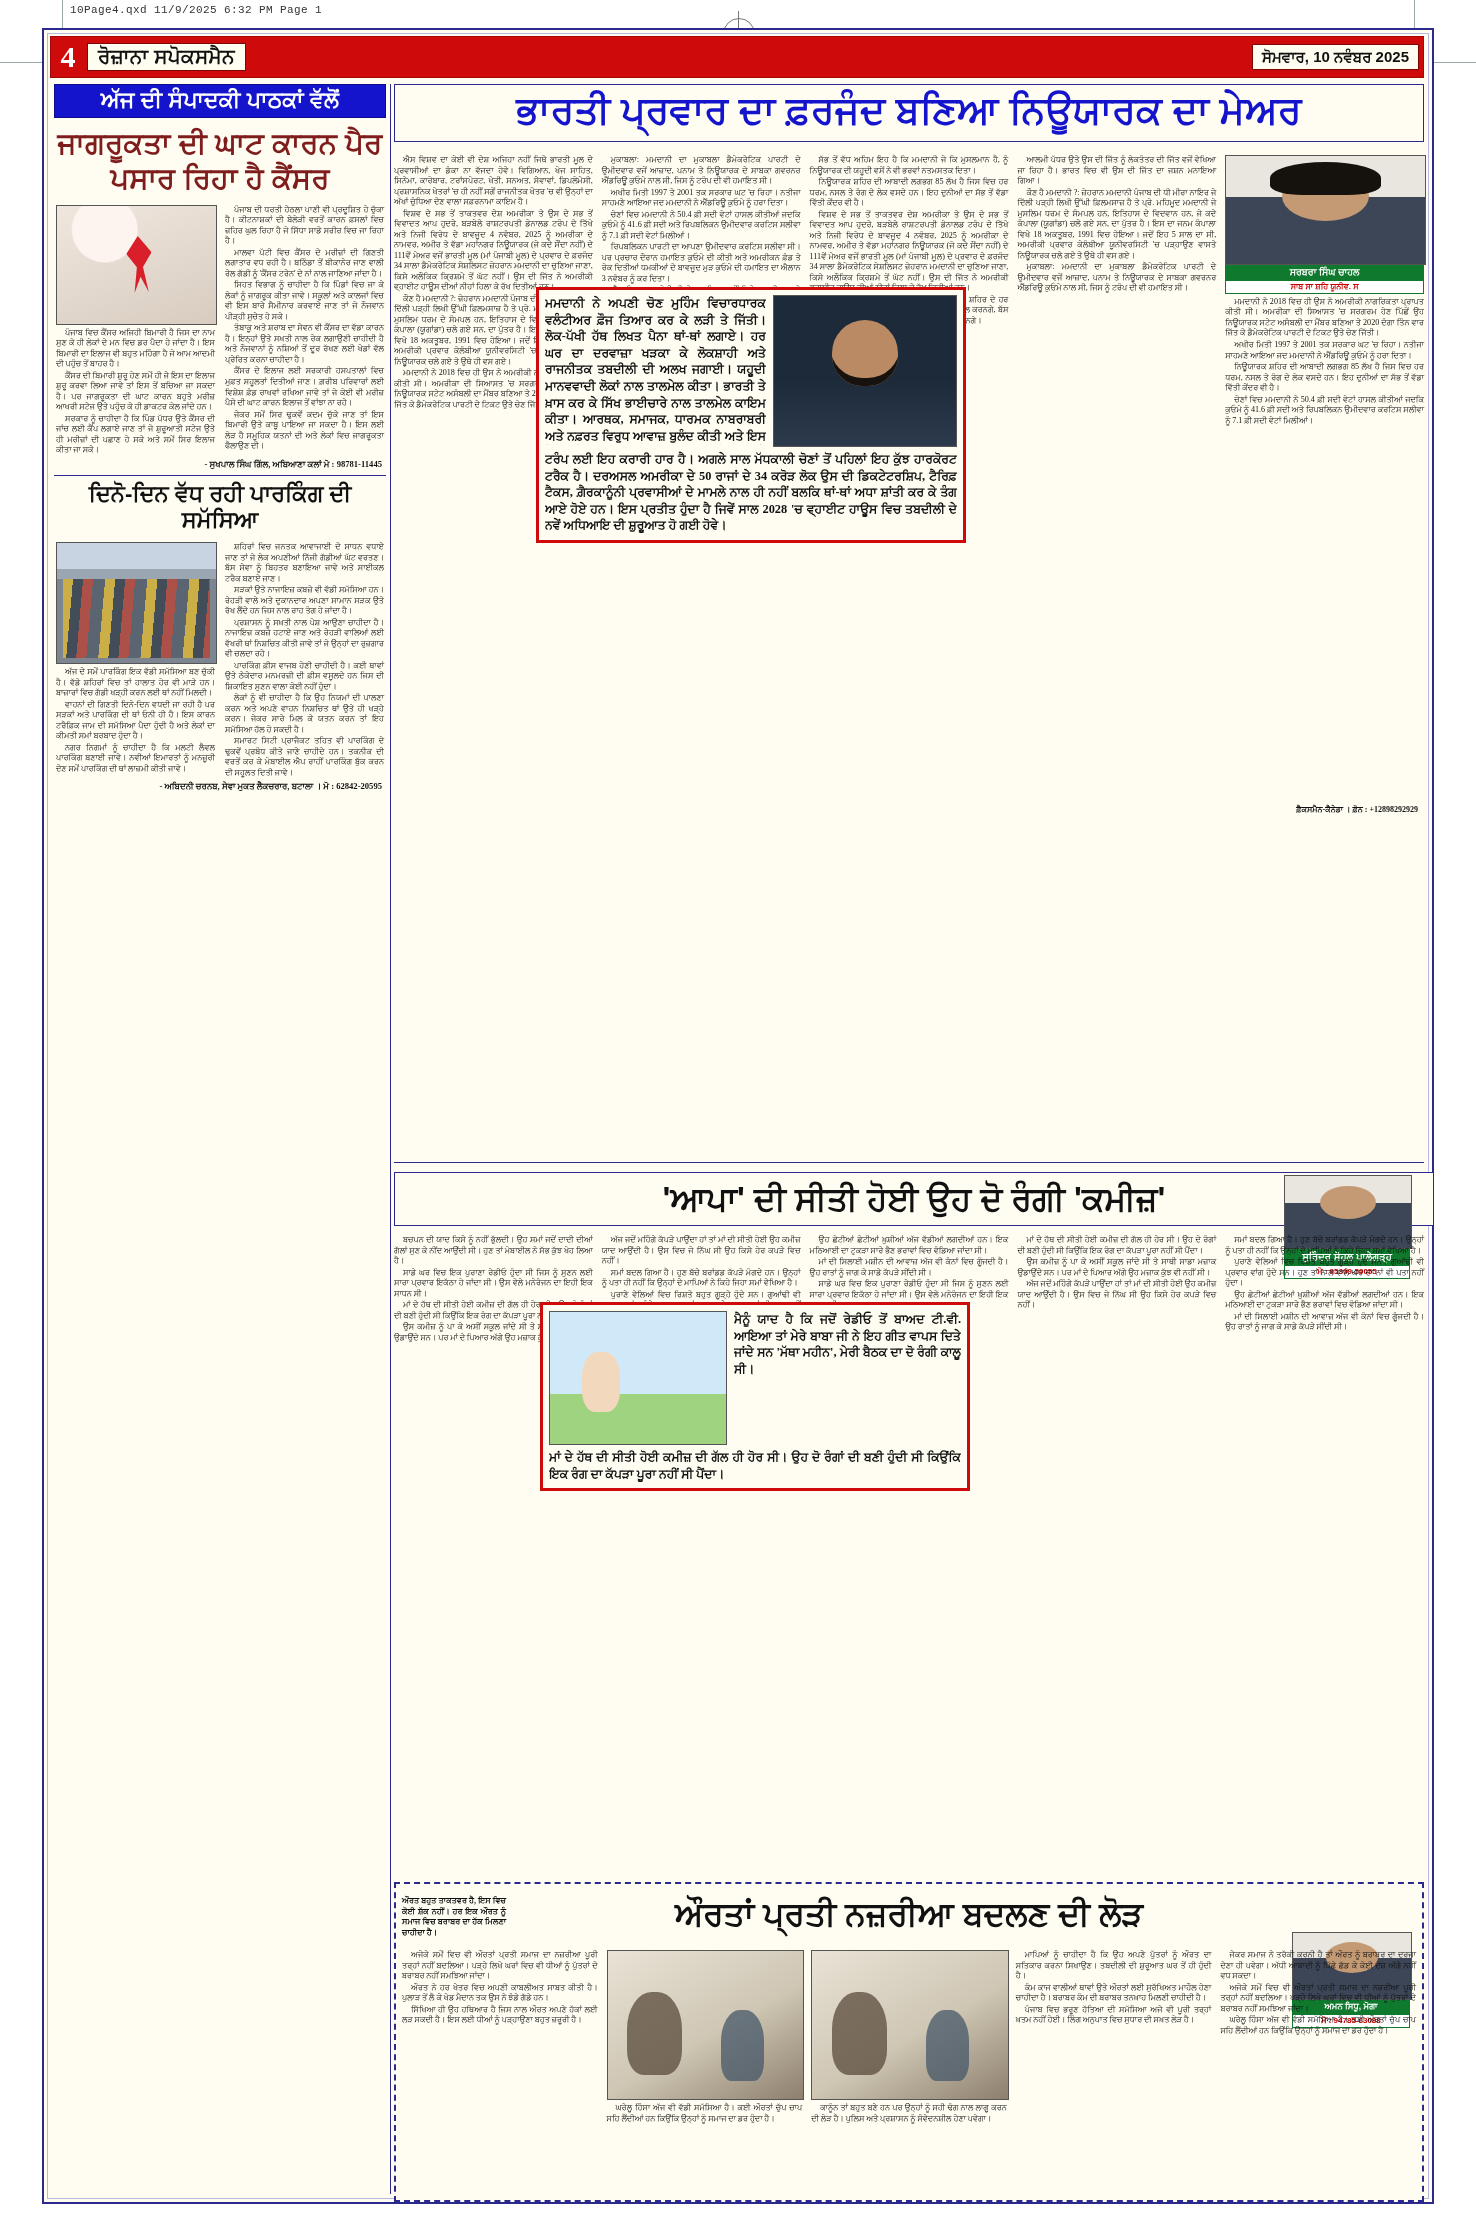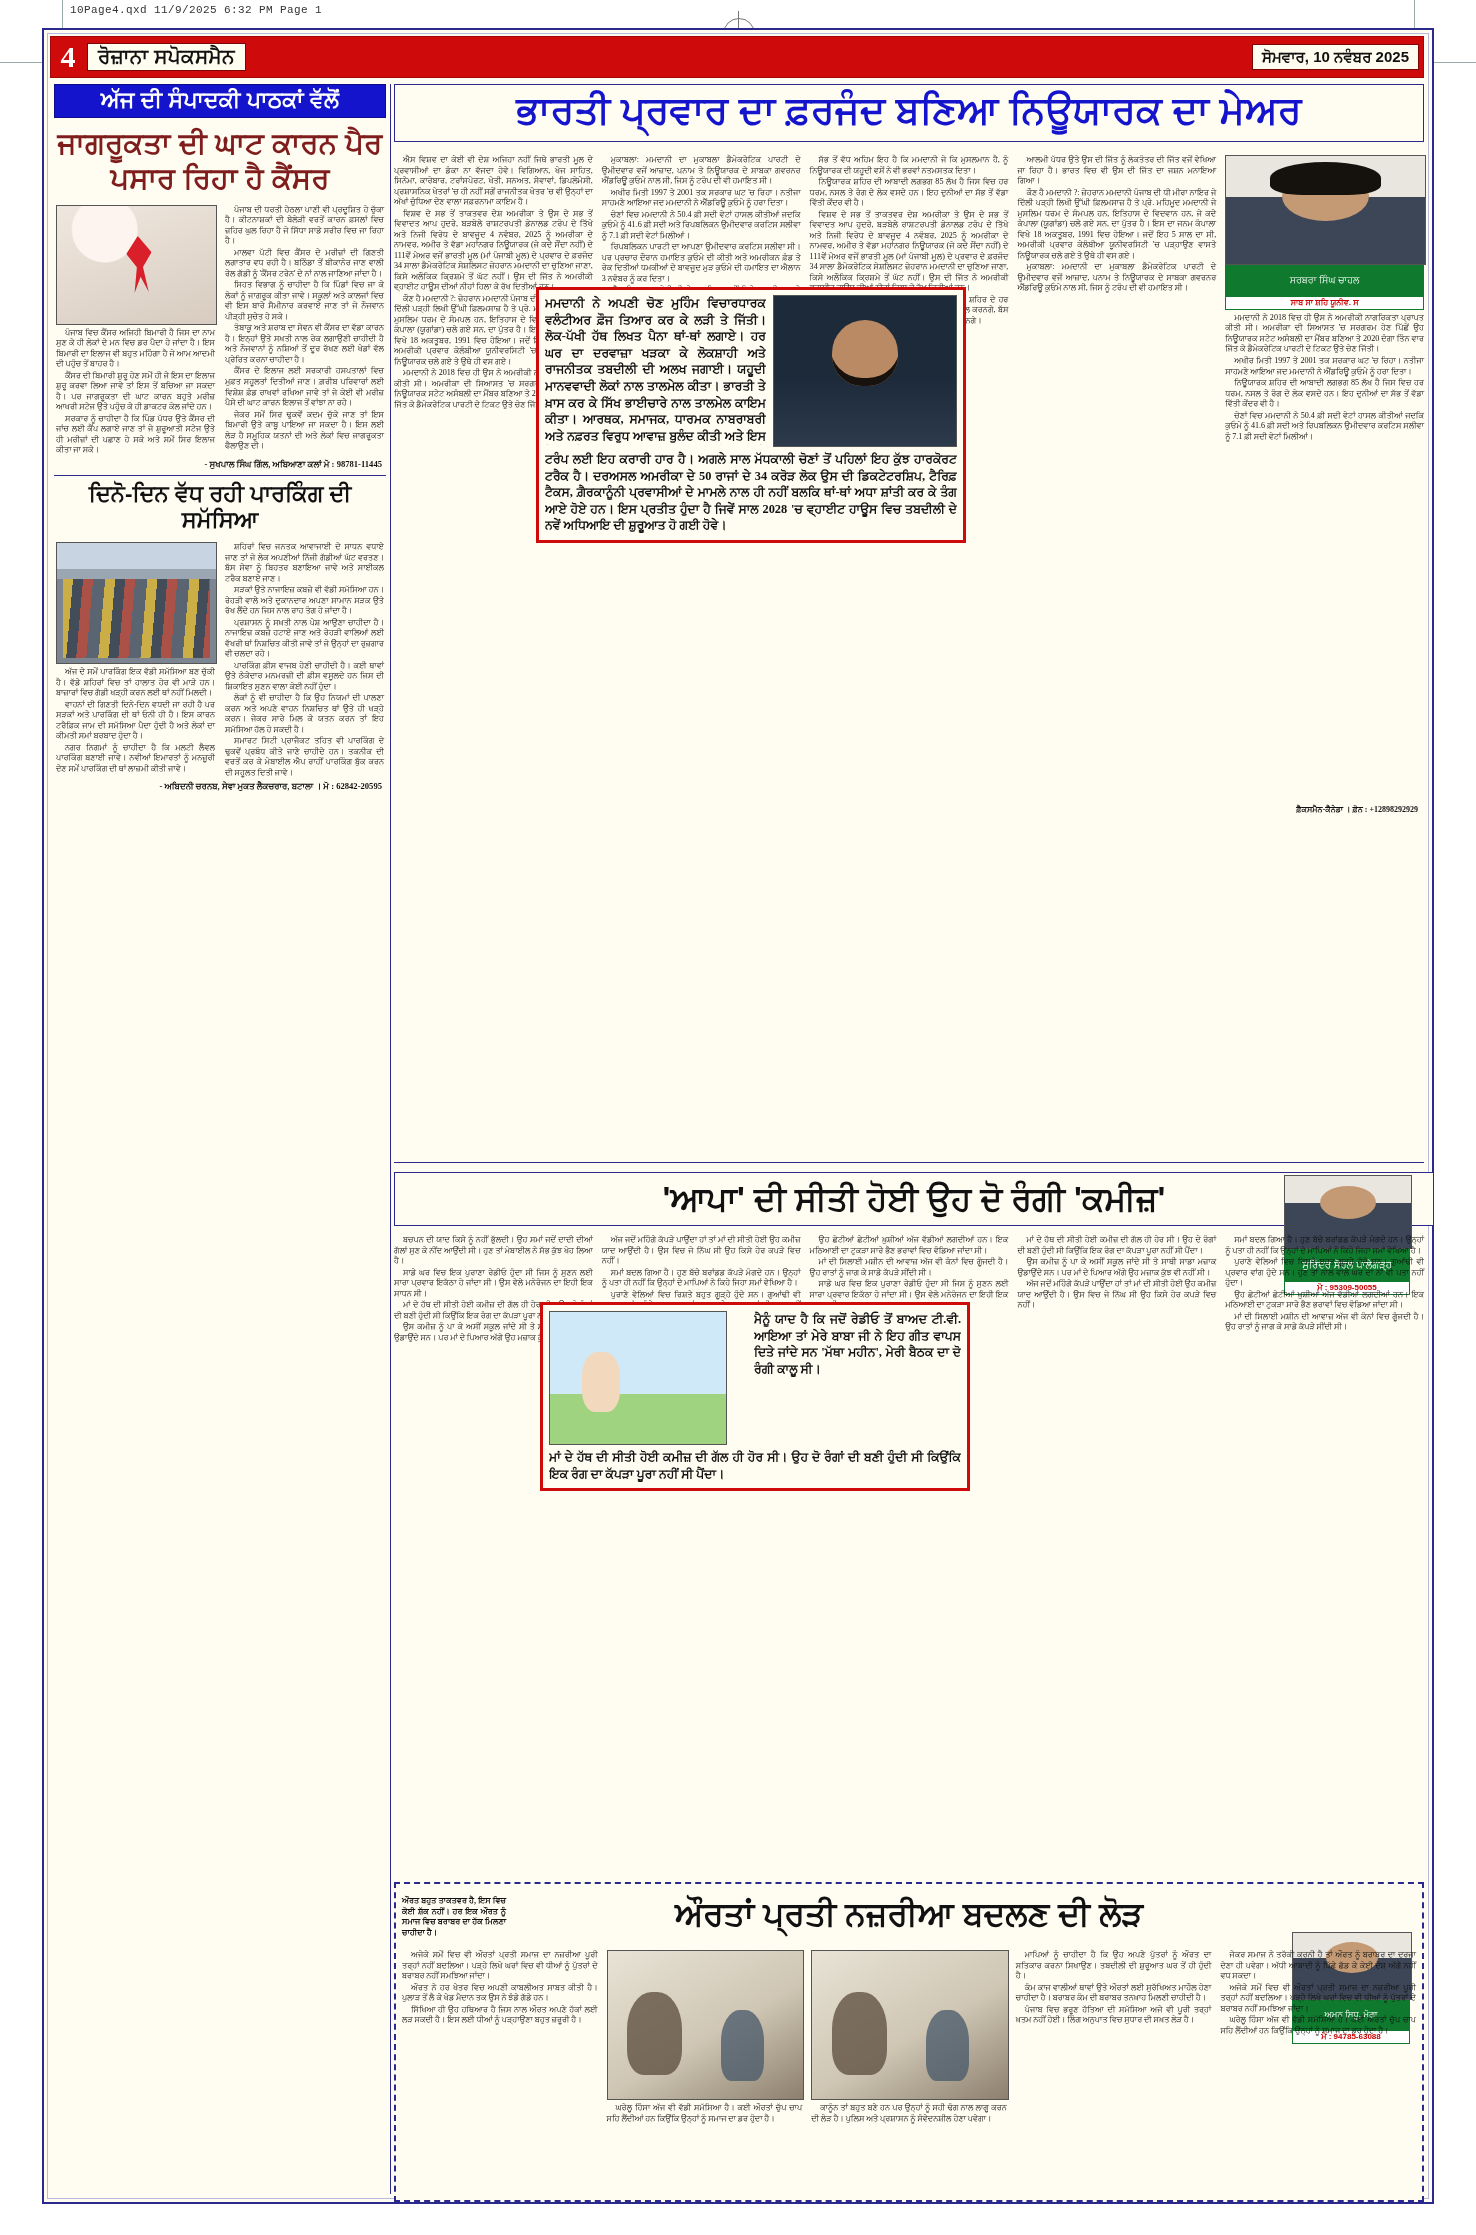--- a/index.html
+++ b/index.html
@@ -135,22 +135,22 @@
     content:"";position:absolute;left:28%;top:14%;width:44%;height:46%;
     border-radius:50%;background:#c49a74;
   }
   .ph-turban:before{
     content:"";position:absolute;left:22%;top:6%;width:56%;height:30%;
     border-radius:50% 50% 30% 30%;background:#15110c;z-index:2;
   }
 
   
   .author-chip{
-    background:#0f7a2e;color:#fff;font-weight:normal;font-size:9.5px;
-    text-align:center;padding:10px 1px;line-height:1.15;
+    background:#0f7a2e;color:#fff;font-weight:bold;font-size:9.5px;
+    text-align:center;padding:2px 1px;line-height:1.15;
   }
   .author-phone{
     background:#ffffff;color:#c00;font-weight:bold;font-size:8px;
     text-align:center;padding:1px;border:1px solid #0f7a2e;
   }
 
   
   .main-head-wrap{
     position:absolute;left:350px;top:54px;width:1030px;
   }
@@ -392,21 +392,21 @@
             <p>ਉਹ ਛੋਟੀਆਂ ਛੋਟੀਆਂ ਖ਼ੁਸ਼ੀਆਂ ਅੱਜ ਵੱਡੀਆਂ ਲਗਦੀਆਂ ਹਨ। ਇਕ ਮਠਿਆਈ ਦਾ ਟੁਕੜਾ ਸਾਰੇ ਭੈਣ ਭਰਾਵਾਂ ਵਿਚ ਵੰਡਿਆ ਜਾਂਦਾ ਸੀ।</p>
             <p>ਮਾਂ ਦੀ ਸਿਲਾਈ ਮਸ਼ੀਨ ਦੀ ਆਵਾਜ਼ ਅੱਜ ਵੀ ਕੰਨਾਂ ਵਿਚ ਗੂੰਜਦੀ ਹੈ। ਉਹ ਰਾਤਾਂ ਨੂੰ ਜਾਗ ਕੇ ਸਾਡੇ ਕੱਪੜੇ ਸੀਂਦੀ ਸੀ।</p>
           </div>
         </div>
       </div>
     </div>
 
     <div class="quote-box">
       <div style="display:flex;gap:7px;">
         <div class="photo ph-kids" style="flex:0 0 176px;height:132px;"></div>
-        <div style="flex:1;min-width:0;margin-left:20px;">
+        <div style="flex:1;min-width:0;">
           <div class="quote-text" style="max-height:132px;overflow:hidden;">ਮੈਨੂੰ ਯਾਦ ਹੈ ਕਿ ਜਦੋਂ ਰੇਡੀਓ ਤੋਂ ਬਾਅਦ ਟੀ.ਵੀ. ਆਇਆ ਤਾਂ ਮੇਰੇ ਬਾਬਾ ਜੀ ਨੇ ਇਹ ਗੀਤ ਵਾਪਸ ਦਿਤੇ ਜਾਂਦੇ ਸਨ 'ਮੱਥਾ ਮਹੀਨ', ਮੇਰੀ ਬੈਠਕ ਦਾ ਦੋ ਰੰਗੀ ਕਾਲੂ ਸੀ।</div>
         </div>
       </div>
       <div class="quote-text" style="margin-top:4px;max-height:118px;overflow:hidden;">ਮਾਂ ਦੇ ਹੱਥ ਦੀ ਸੀਤੀ ਹੋਈ ਕਮੀਜ਼ ਦੀ ਗੱਲ ਹੀ ਹੋਰ ਸੀ। ਉਹ ਦੋ ਰੰਗਾਂ ਦੀ ਬਣੀ ਹੁੰਦੀ ਸੀ ਕਿਉਂਕਿ ਇਕ ਰੰਗ ਦਾ ਕੱਪੜਾ ਪੂਰਾ ਨਹੀਂ ਸੀ ਪੈਂਦਾ।</div>
     </div>
 
     <div class="story3-box"></div>
 
     <div style="position:absolute;left:470px;top:1866px;width:790px;">
       <div style="color:#111;font-weight:bold;font-size:33px;text-align:center;line-height:1.1;">ਔਰਤਾਂ ਪ੍ਰਤੀ ਨਜ਼ਰੀਆ ਬਦਲਣ ਦੀ ਲੋੜ</div>

